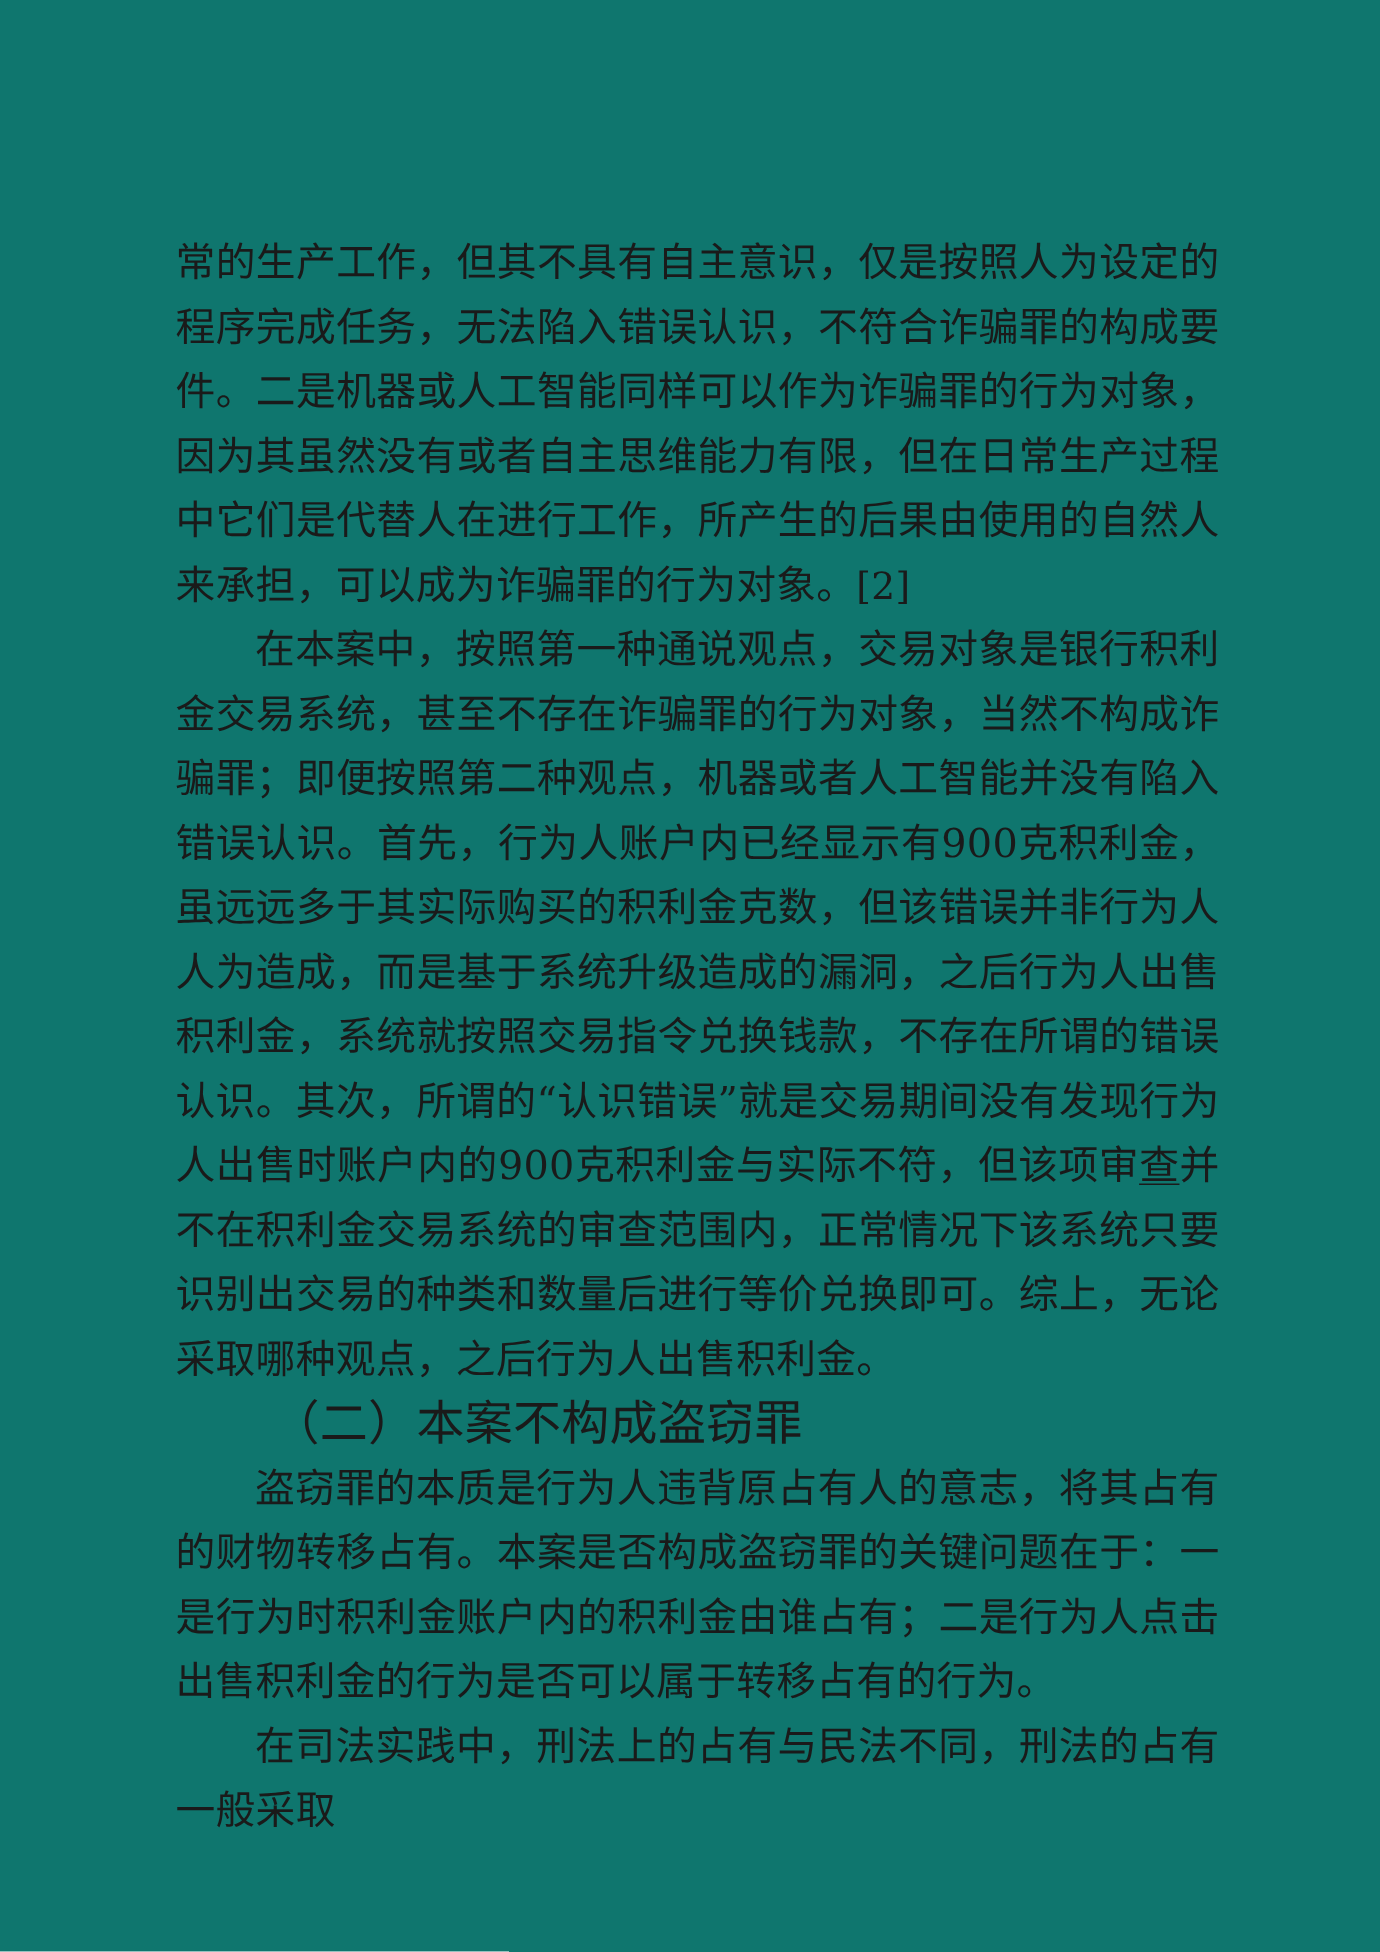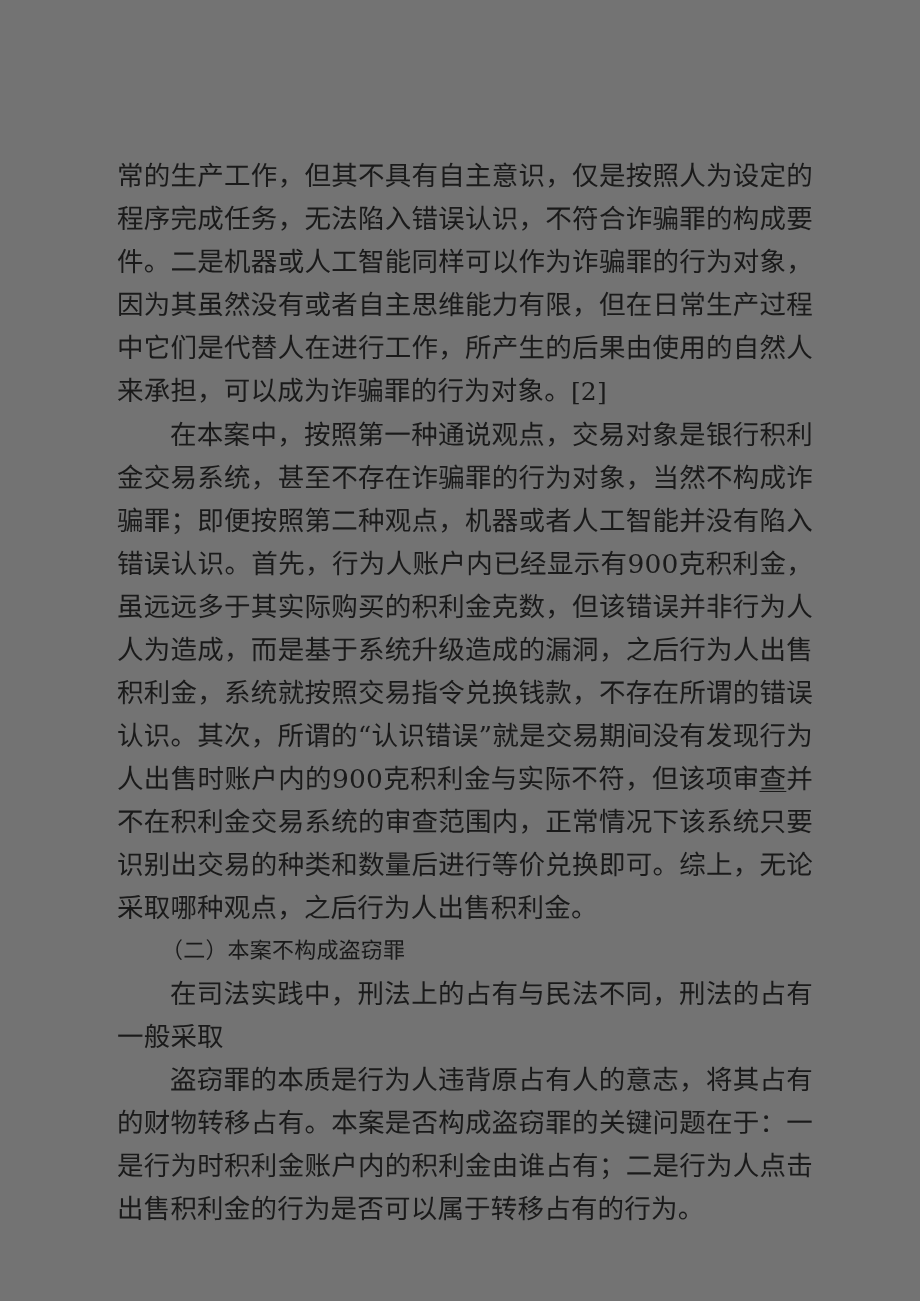--- a/index.html
+++ b/index.html
@@ -14,21 +14,21 @@
     overflow: hidden;
     font-family: "DejaVu Serif", serif;
     color: #1a1a1a;
   }
 
   
   .page {
     position: relative;
     width: 920px;
     height: 1301px;
-    background: #737373;
+    background: #0f766e;
     box-sizing: border-box;
   }
 
   .text-column {
     position: absolute;
     left: 117px;
     top: 154px;
     width: 696px;
   }
 
@@ -50,21 +50,21 @@
   }
 
   
   .para.indent {
     text-indent: 2em;
   }
 
   
   .heading {
     margin: 0;
-    font-size: 22px;
+    font-size: 32px;
     line-height: 43px;
     font-weight: normal;
     text-indent: 2em;
     letter-spacing: 0.2px;
     text-align: left;
   }
 
   
   .footnote-ref {
     font-size: 25px;
@@ -82,19 +82,19 @@
 <div class="page">
 
   <div class="text-column">
 
     <p class="para continuation"><span>常的生产工作，但其不具有自主意识，仅是按照人为设定的程序完成任务，无法陷入错误认识，不符合诈骗罪的构成要件。二是机器或人工智能同样可以作为诈骗罪的行为对象，因为其虽然没有或者自主思维能力有限，但在日常生产过程中它们是代替人在进行工作，所产生的后果由使用的自然人来承担，可以成为诈骗罪的行为对象。</span><span class="footnote-ref">[2]</span></p>
 
     <p class="para indent"><span>在本案中，按照第一种通说观点，交易对象是银行积利金交易系统，甚至不存在诈骗罪的行为对象，当然不构成诈骗罪；即便按照第二种观点，机器或者人工智能并没有陷入错误认识。首先，行为人账户内已经显示有900克积利金，虽远远多于其实际购买的积利金克数，但该错误并非行为人人为造成，而是基于系统升级造成的漏洞，之后行为人出售积利金，系统就按照交易指令兑换钱款，不存在所谓的错误认识。其次，所谓的“认识错误”就是交易期间没有发现行为人出售时账户内的900克积利金与实际不符，但该项审</span><span class="underlined">查</span><span>并不在积利金交易系统的审查范围内，正常情况下该系统只要识别出交易的种类和数量后进行等价兑换即可。综上，无论采取哪种观点，之后行为人出售积利金。</span></p>
 
     <p class="heading">（二）本案不构成盗窃罪</p>
 
+    <p class="para indent">盗窃罪的本质是行为人违背原占有人的意志，将其占有的财物转移占有。本案是否构成盗窃罪的关键问题在于：一是行为时积利金账户内的积利金由谁占有；二是行为人点击出售积利金的行为是否可以属于转移占有的行为。</p>
+
     <p class="para indent">在司法实践中，刑法上的占有与民法不同，刑法的占有一般采取</p>
-
-    <p class="para indent">盗窃罪的本质是行为人违背原占有人的意志，将其占有的财物转移占有。本案是否构成盗窃罪的关键问题在于：一是行为时积利金账户内的积利金由谁占有；二是行为人点击出售积利金的行为是否可以属于转移占有的行为。</p>
 
   </div>
 
 </div>
 
 </body></html>

